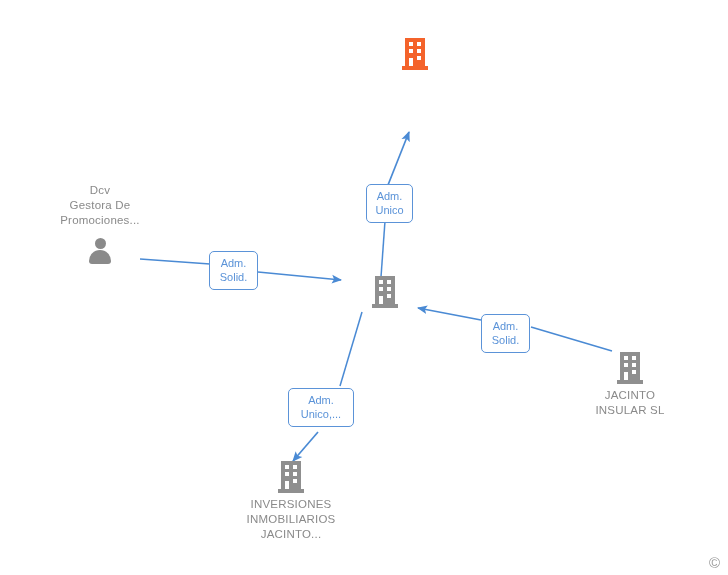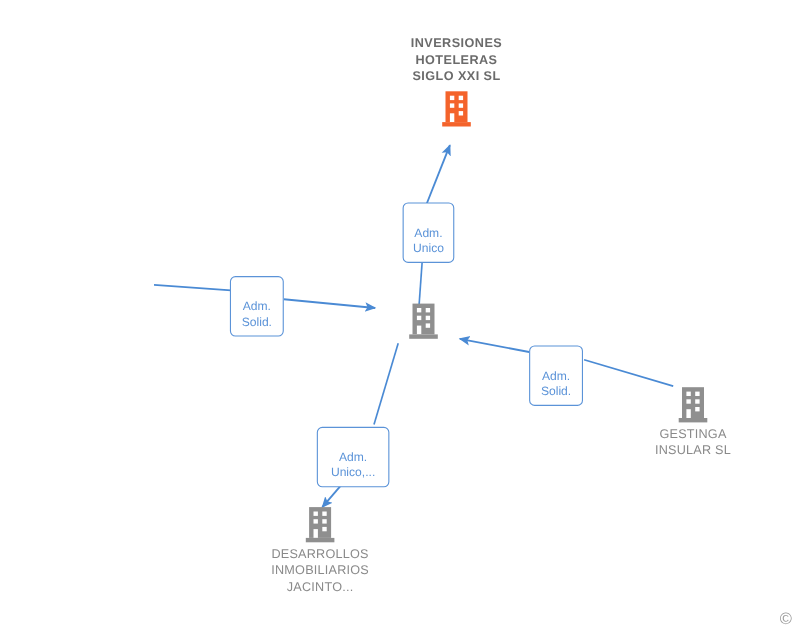--- a/index.html
+++ b/index.html
@@ -120,21 +120,21 @@
   .edge-label {
     position: absolute;
     box-sizing: border-box;
     border: 1.4px solid #5b93d8;
     border-radius: 5px;
     background: #ffffff;
     color: #5b93d8;
     font-size: 11px;
     line-height: 14px;
     text-align: center;
-    padding: 20px 6px 5px 6px;
+    padding: 4px 6px 5px 6px;
     white-space: pre-line;
     z-index: 5;
   }
 
   
   #watermark {
     position: absolute;
     right: 8px;
     bottom: 4px;
     display: flex;
@@ -184,37 +184,45 @@
       <path d="M481,320 L418,308" stroke="#4a8ad4" stroke-width="1.7" fill="none" marker-end="url(#arrowhead)"></path>
     </g>
 
     <g>
       <path d="M362,312 L340,386" stroke="#4a8ad4" stroke-width="1.5" fill="none"></path>
       <path d="M318,432 L293,461" stroke="#4a8ad4" stroke-width="1.7" fill="none" marker-end="url(#arrowhead)"></path>
     </g>
   </svg>
 
   <div class="node" style="left:335px; top:33px; width:160px;">
-    <div class="node-label label-dark">INVERSIONES
-HOTELERAS
-SIGLO XXI  SL</div>
     <div class="icon-wrap" style="margin-top:5px;">
       <div class="bld bld-orange">
         <div class="body"></div>
         <div class="win" style="left:7px; top:4px;"></div>
         <div class="win" style="left:15px; top:4px;"></div>
         <div class="win" style="left:7px; top:11px;"></div>
         <div class="win" style="left:15px; top:11px;"></div>
         <div class="win" style="left:15px; top:18px;"></div>
         <div class="door"></div>
         <div class="base"></div>
       </div>
     </div>
   </div>
 
+  <div class="node" style="left:30px; top:183px; width:140px;">
+    <div class="node-label label-gray">Dcv
+Gestora De
+Promociones...</div>
+    <div class="icon-wrap" style="margin-top:8px;">
+      <div class="person">
+        <div class="head"></div>
+        <div class="body"></div>
+      </div>
+    </div>
+  </div>
 
   <div class="node" style="left:315px; top:276px; width:140px;">
     <div class="icon-wrap">
       <div class="bld bld-gray">
         <div class="body"></div>
         <div class="win" style="left:7px; top:4px;"></div>
         <div class="win" style="left:15px; top:4px;"></div>
         <div class="win" style="left:7px; top:11px;"></div>
         <div class="win" style="left:15px; top:11px;"></div>
         <div class="win" style="left:15px; top:18px;"></div>
@@ -230,38 +238,38 @@
         <div class="body"></div>
         <div class="win" style="left:7px; top:4px;"></div>
         <div class="win" style="left:15px; top:4px;"></div>
         <div class="win" style="left:7px; top:11px;"></div>
         <div class="win" style="left:15px; top:11px;"></div>
         <div class="win" style="left:15px; top:18px;"></div>
         <div class="door"></div>
         <div class="base"></div>
       </div>
     </div>
-    <div class="node-label label-gray" style="margin-top:4px;">GESTINGA
+    <div class="node-label label-gray" style="margin-top:4px;">JACINTO
 INSULAR  SL</div>
   </div>
 
   <div class="node" style="left:221px; top:461px; width:140px;">
     <div class="icon-wrap">
       <div class="bld bld-gray">
         <div class="body"></div>
         <div class="win" style="left:7px; top:4px;"></div>
         <div class="win" style="left:15px; top:4px;"></div>
         <div class="win" style="left:7px; top:11px;"></div>
         <div class="win" style="left:15px; top:11px;"></div>
         <div class="win" style="left:15px; top:18px;"></div>
         <div class="door"></div>
         <div class="base"></div>
       </div>
     </div>
-    <div class="node-label label-gray" style="margin-top:4px;">DESARROLLOS
+    <div class="node-label label-gray" style="margin-top:4px;">INVERSIONES
 INMOBILIARIOS
 JACINTO...</div>
   </div>
 
   <div class="edge-label" style="left:366px; top:184px; width:47px;">Adm.
 Unico</div>
 
   <div class="edge-label" style="left:209px; top:251px; width:49px;">Adm.
 Solid.</div>
 

